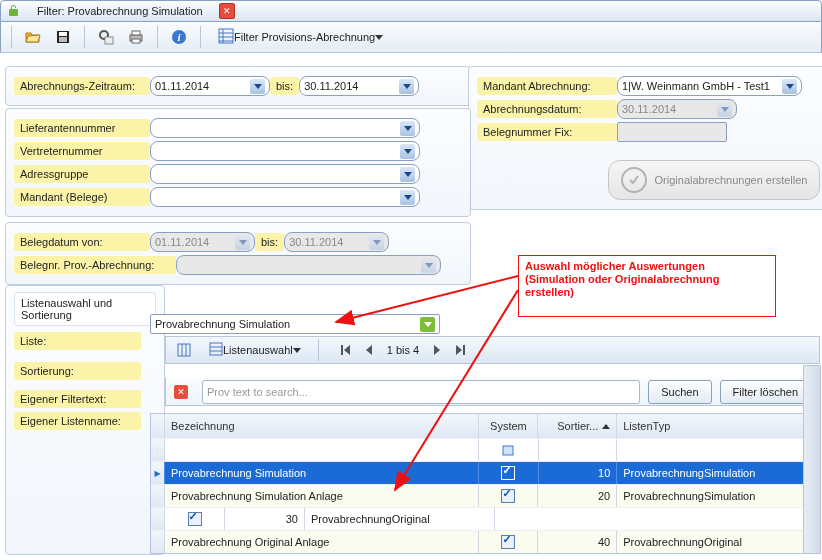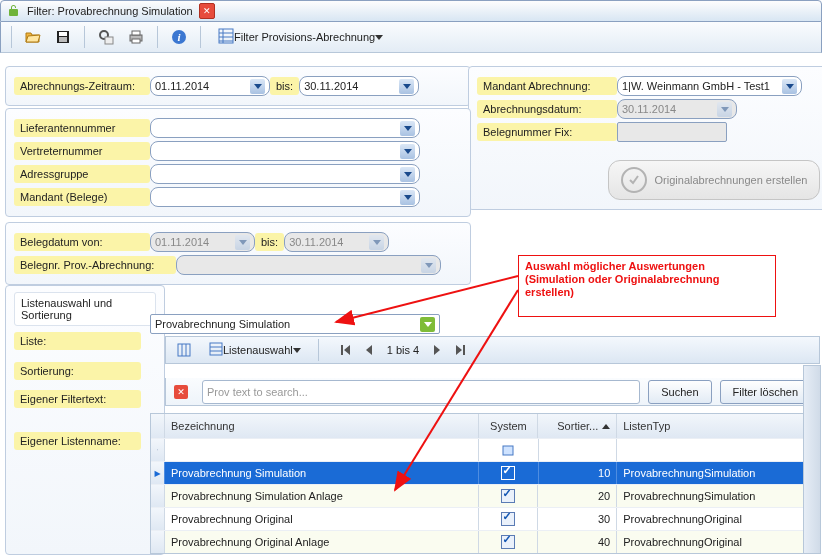--- a/index.html
+++ b/index.html
@@ -8,21 +8,21 @@
   }
   .window {
     width:822px; height:560px; position:relative; overflow:hidden;
     border-bottom:1px solid #8aa0c0;
   }
 
   
   .titlebar {
     height:20px; background:linear-gradient(#fdfdfd,#d8e6f3);
     border:1px solid #8aa0c0; border-top-left-radius:4px; border-top-right-radius:4px;
-    display:flex; align-items:center; gap:6px; padding:0 6px;
+    display:flex; align-items:center; gap:16px; padding:0 6px;
   }
   .close-x {
     width:14px; height:14px; background:#e74c3c; color:#fff; font-size:9px;
     display:flex; align-items:center; justify-content:center; border-radius:2px;
     border:1px solid #b03021;
   }
   .lock-icon svg { display:block; }
 
   
   .toolbar {
@@ -365,21 +365,21 @@
           </span>
         </span>
     </div>
   </div>
 
   <div class="splitter">
     <div class="hdr">Listenauswahl und Sortierung</div>
     <div class="lbl">Liste:</div>
     <div class="lbl" style="margin-top:8px">Sortierung:</div>
     <div class="lbl" style="margin-top:6px">Eigener Filtertext:</div>
-    <div class="lbl" style="margin-top:20px">Eigener Listenname:</div>
+    <div class="lbl" style="margin-top:0">Eigener Listenname:</div>
   </div>
 
   <div class="liste-select">
     <span>Provabrechnung Simulation</span>
     <span class="green-btn">
         <span class="caret"></span>
       </span>
   </div>
 
   <div class="grid-toolbar">
@@ -481,21 +481,20 @@
           <div class="rowmark"></div>
           <div class="col-name">Provabrechnung Simulation Anlage</div>
           <div class="col-sys">
             <span class="chk on"></span>
           </div>
           <div class="col-sort">20</div>
           <div class="col-type">ProvabrechnungSimulation</div>
         </div>
         <div class="grow">
           <div class="rowmark"></div>
-          <div class="col-name">Provabrechnung Original</div>
           <div class="col-sys">
             <span class="chk on"></span>
           </div>
           <div class="col-sort">30</div>
           <div class="col-type">ProvabrechnungOriginal</div>
         </div>
         <div class="grow alt">
           <div class="rowmark"></div>
           <div class="col-name">Provabrechnung Original Anlage</div>
           <div class="col-sys">

